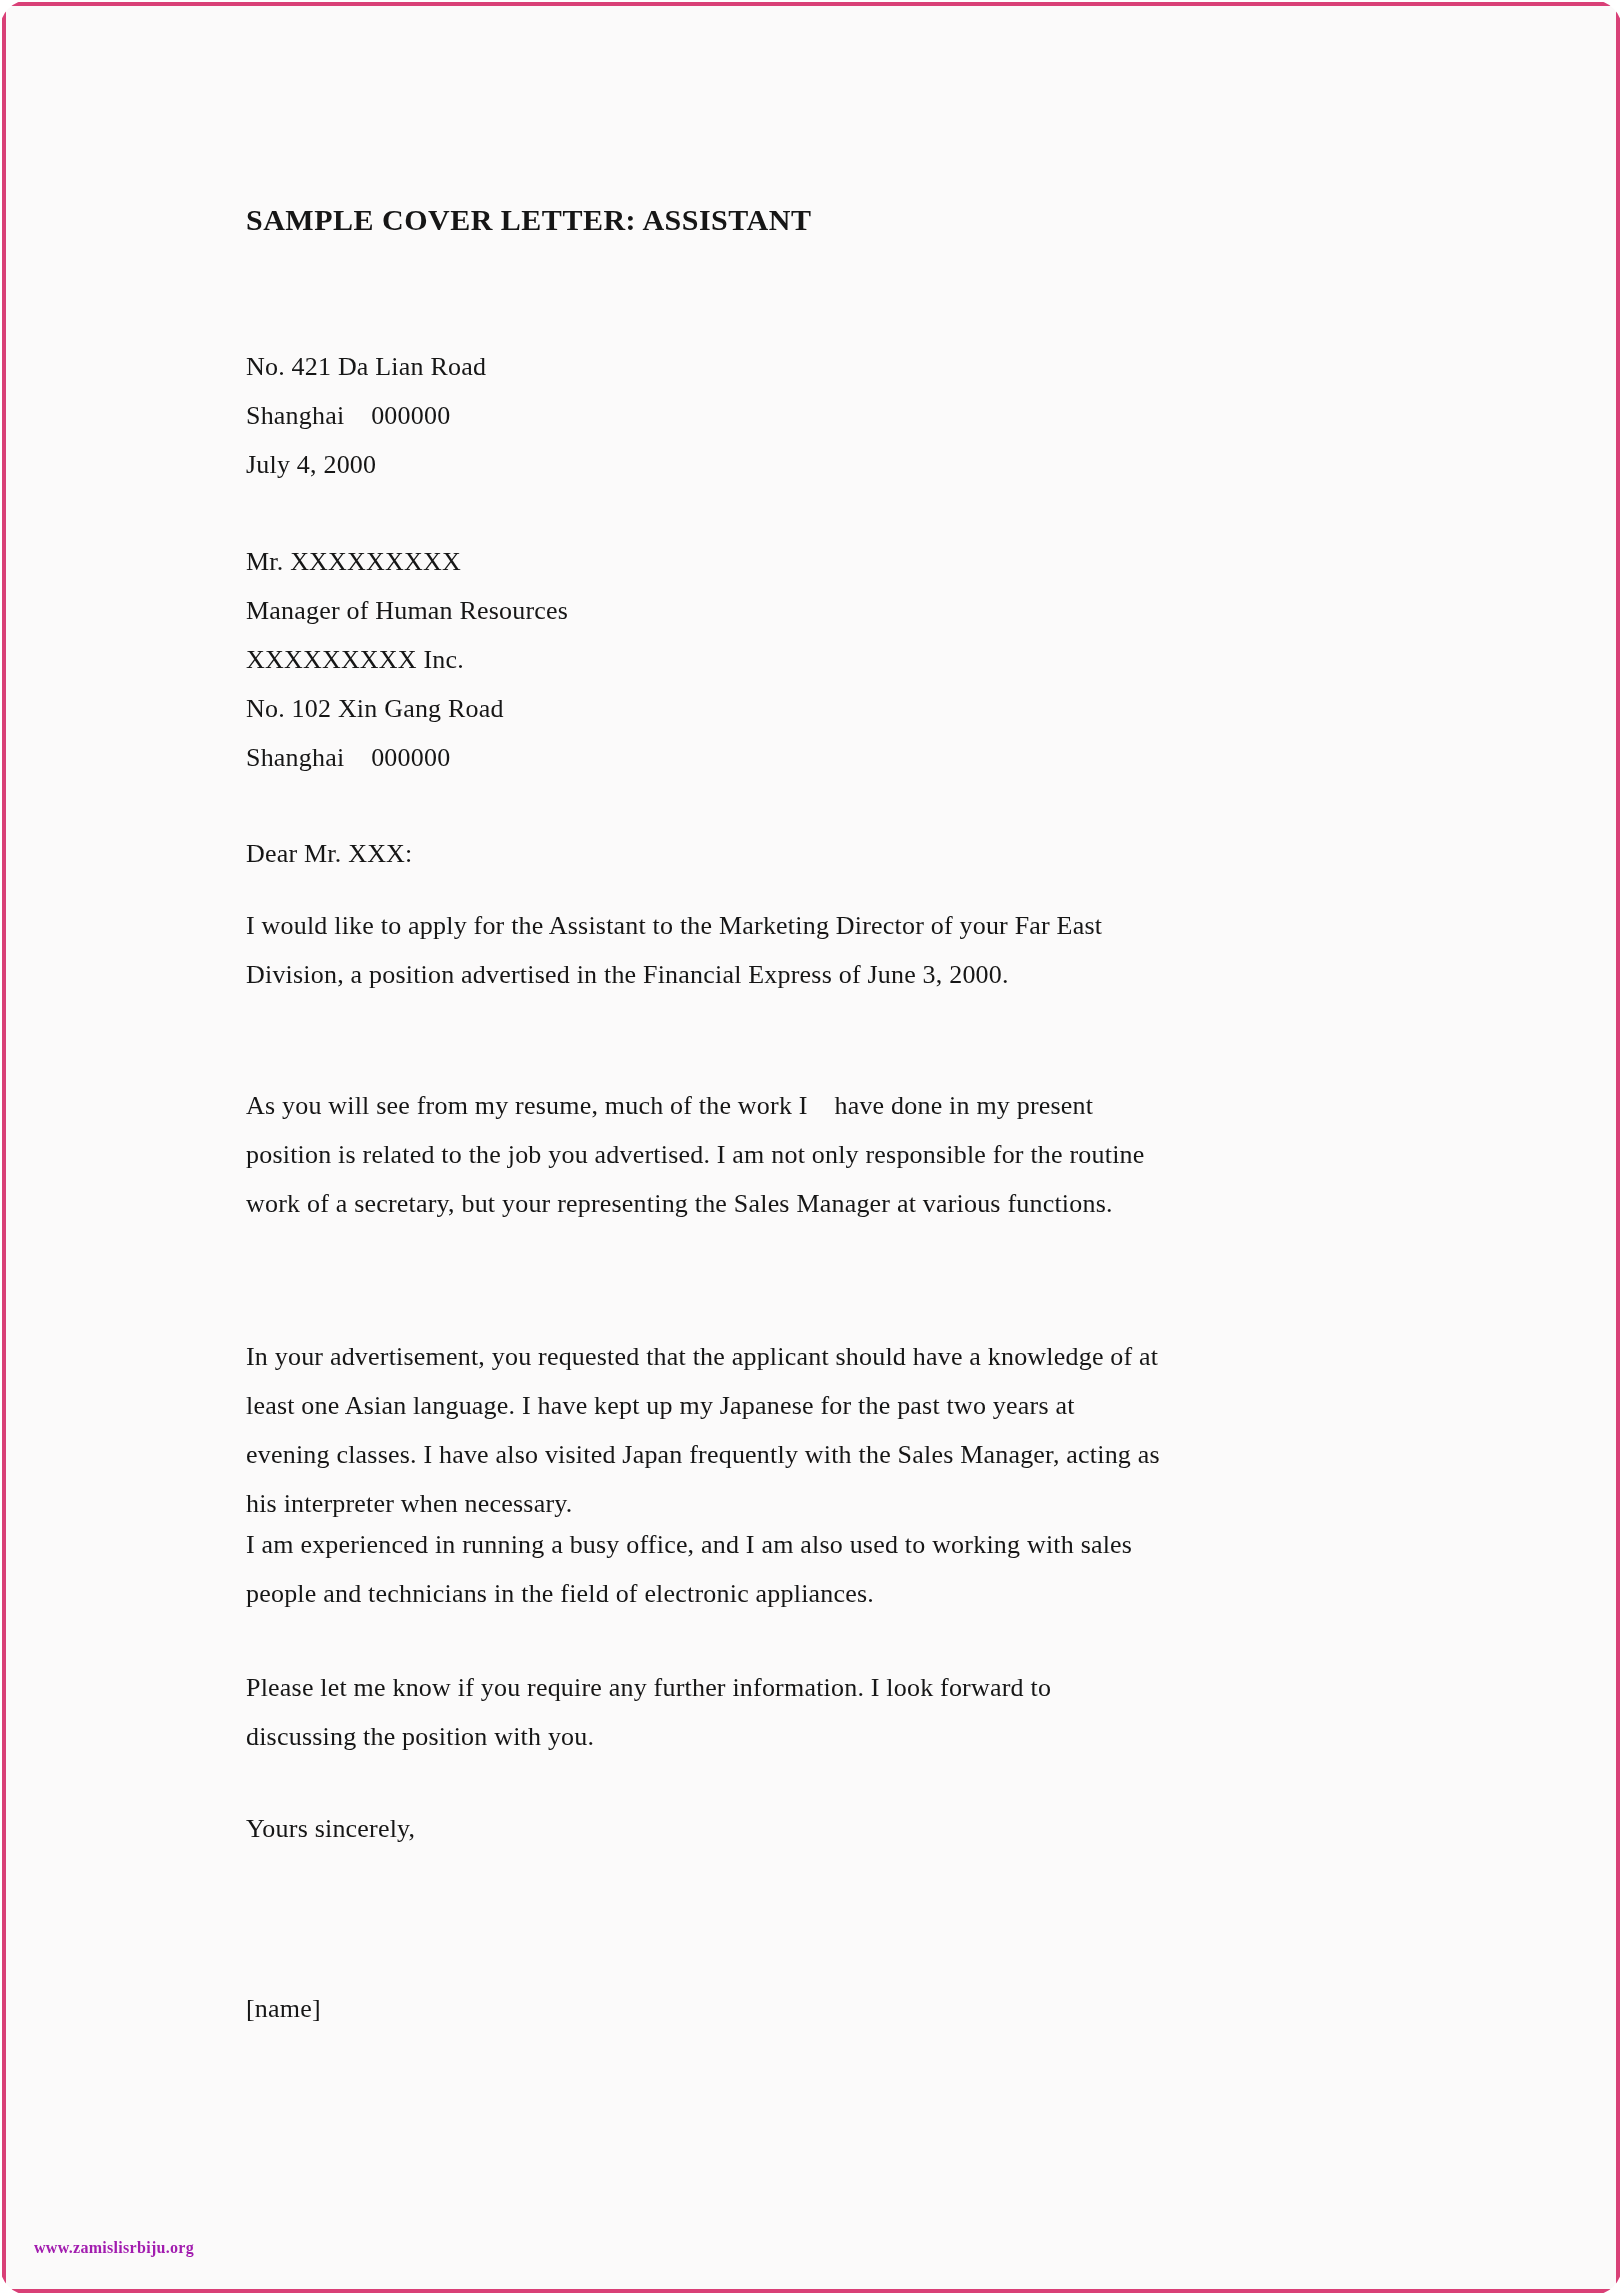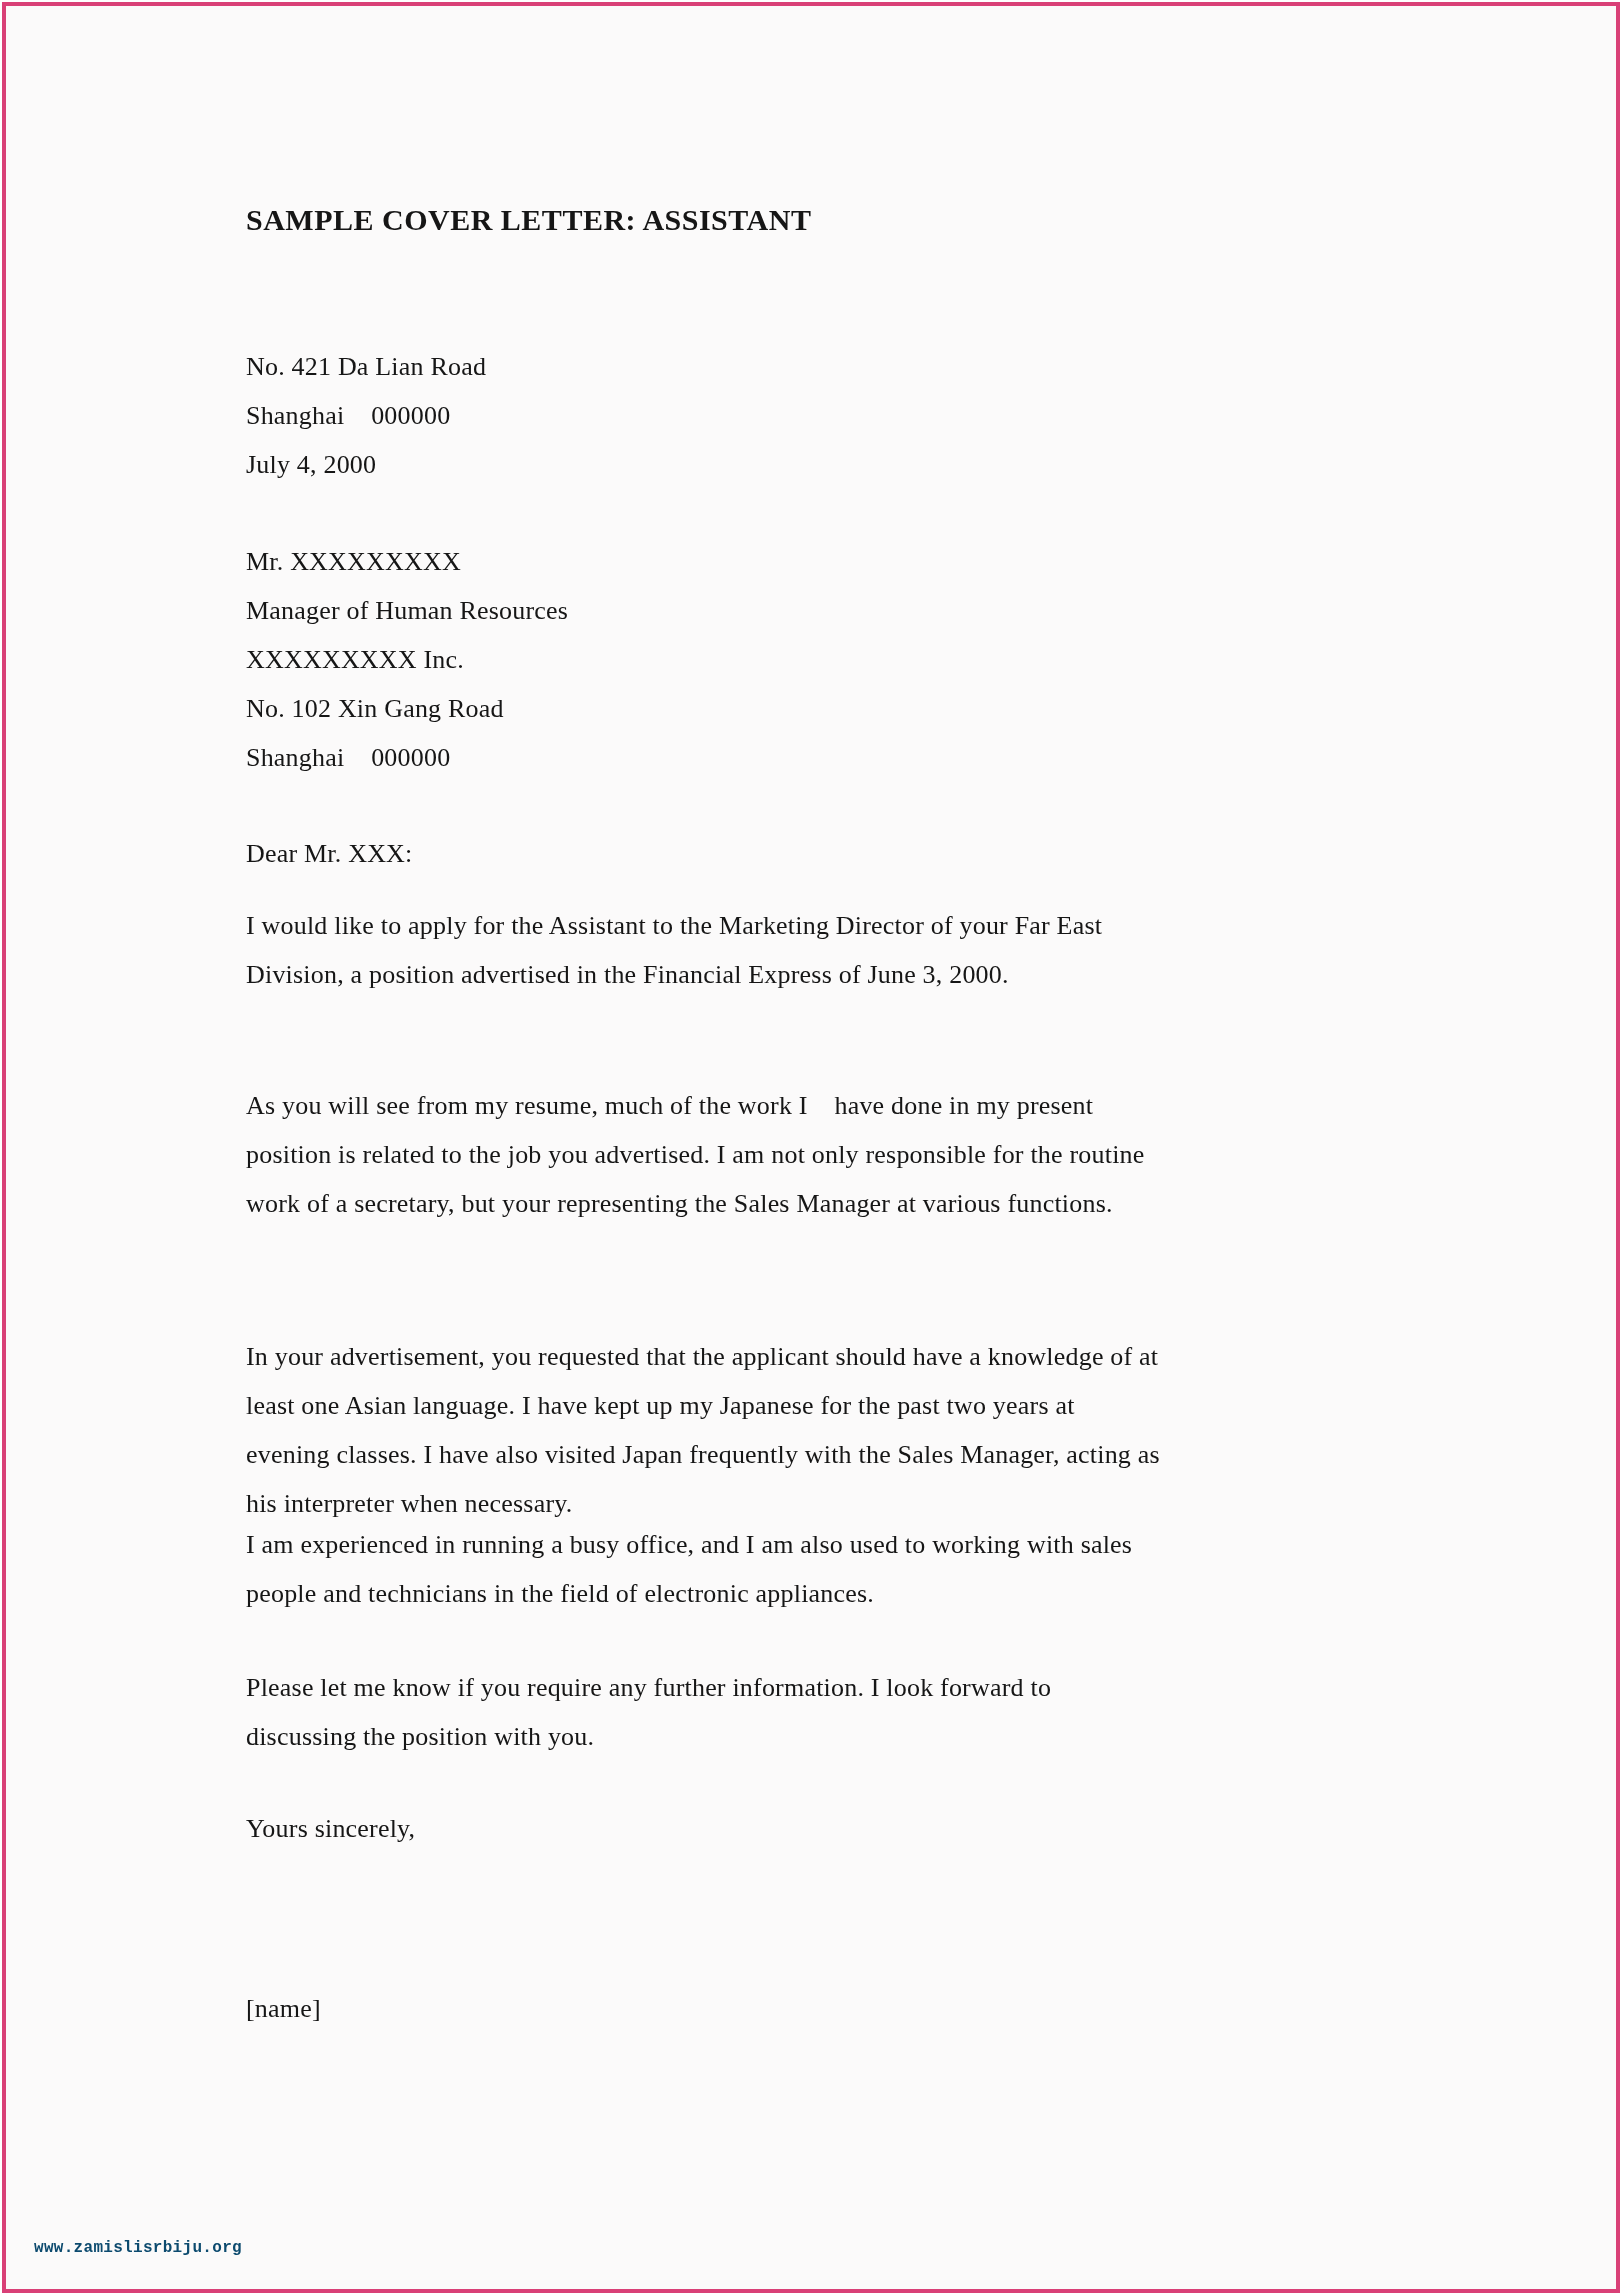--- a/index.html
+++ b/index.html
@@ -9,20 +9,21 @@
     height: 2295px;
     background: #ffffff;
     font-family: "Liberation Serif", "DejaVu Serif", serif;
   }
   .page {
     position: relative;
     width: 1622px;
     height: 2295px;
     background: #ffffff;
     overflow: hidden;
+    border-radius: 29px;
   }
   .frame {
     position: absolute;
     inset: 1.7px;
     border: 4.3px solid #d94077;
     background: #fbfafa;
     box-sizing: border-box;
   }
   .textblock {
     position: absolute;
@@ -36,25 +37,25 @@
   }
   .title {
     font-weight: bold;
     font-size: 30px;
     letter-spacing: 0.5px;
   }
   .watermark {
     position: absolute;
     left: 34px;
     top: 2239px;
-    font-family: Liberation Mono, monospace;
+    font-family: Liberation Serif, serif;
     font-weight: bold;
     font-size: 16px;
     letter-spacing: 0.3px;
-    color: #0c4a6e;
+    color: #a21caf;
   }
 </style>
 </head>
 <body>
 
 <div class="page">
   <div class="frame"></div>
 
   <div class="textblock title" style="top:195px">SAMPLE COVER LETTER: ASSISTANT</div>
 

